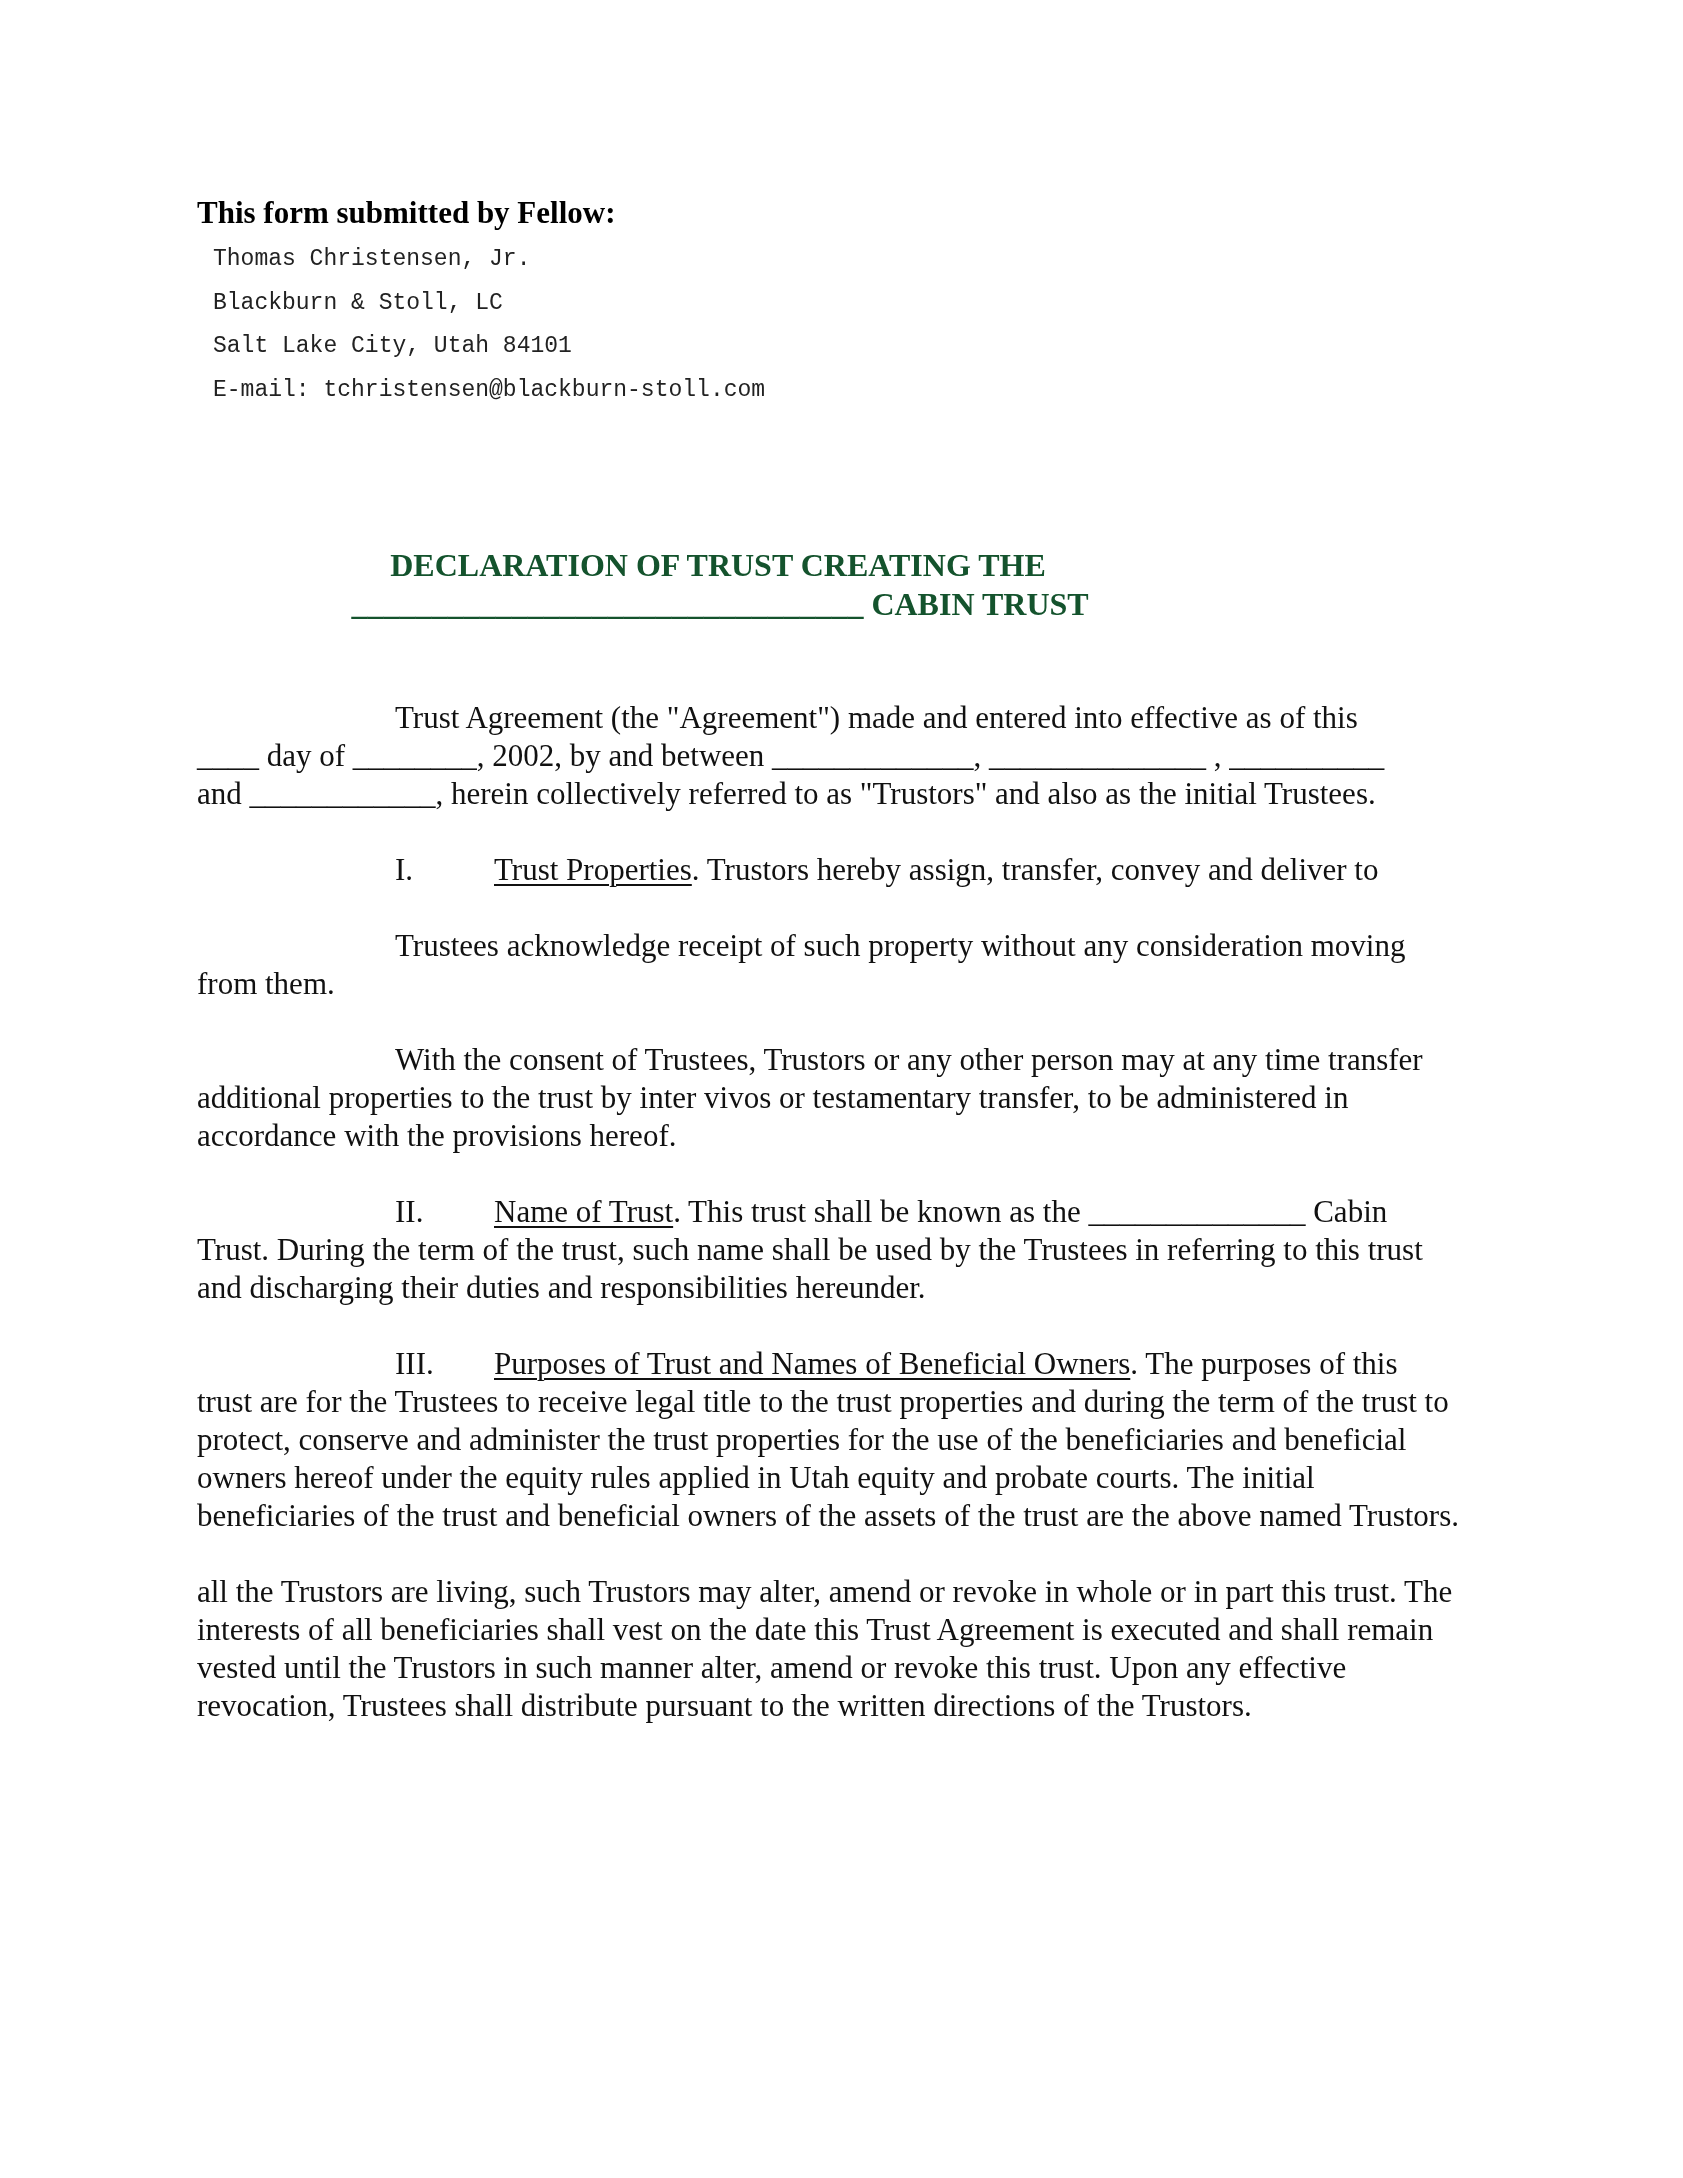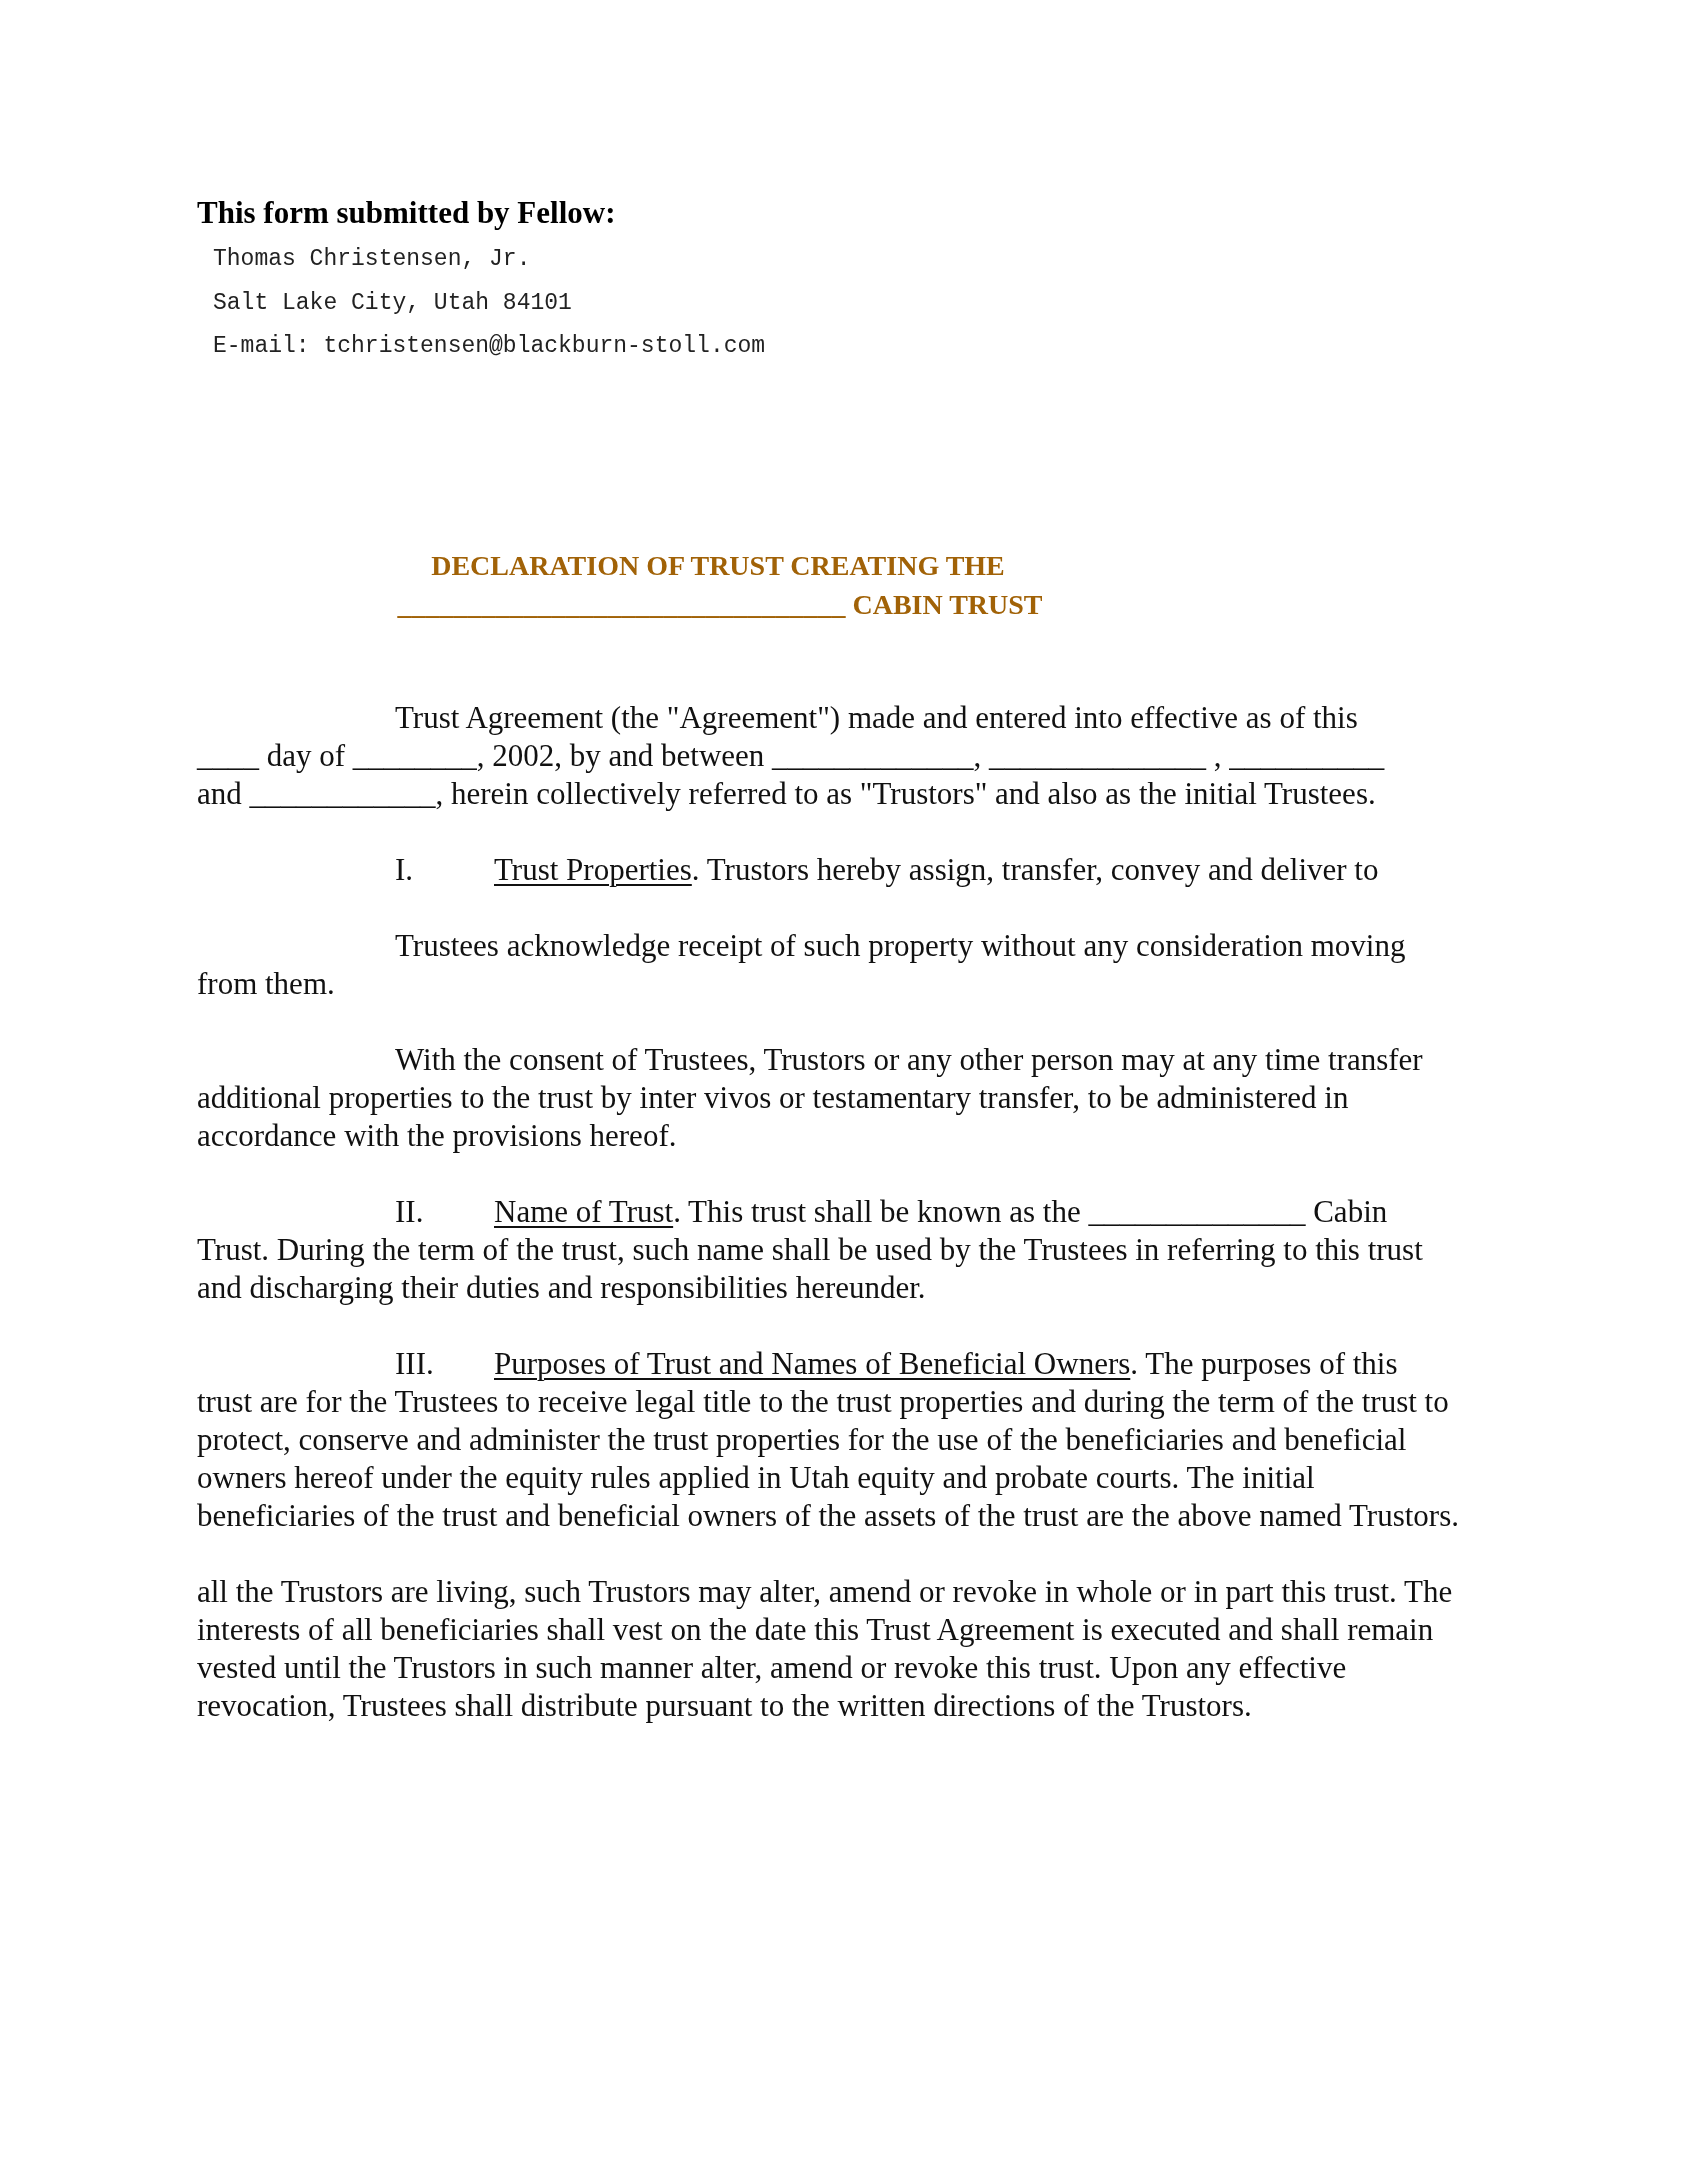--- a/index.html
+++ b/index.html
@@ -10,40 +10,41 @@
   .submitter .heading {
     font-family: "Liberation Serif", serif; font-weight: bold; font-size: 31px;
     line-height: 34px; margin: 0; color: #000;
   }
   .submitter .mono {
     font-family: "Liberation Mono", monospace; font-size: 23px; line-height: 27.5px;
     color: #222; white-space: pre; margin: 16px;
   }
 
   .title { position: absolute; left: 0; width: 1436px; top: 546px; text-align: center;
-    font-family: "Liberation Serif", serif; font-weight: bold; font-size: 28px; line-height: 39px; color: #a16207; }
+    font-family: "Liberation Serif", serif; font-weight: bold; font-size: 32px; line-height: 39px; color: #14532d; }
   .title .line1 { position: relative; left: 0px; }
   .title .line2 { position: relative; left: 2px; white-space: pre; }
 
   .body { position: absolute; left: 197px; width: 1262px; top: 699px;
     font-family: "Liberation Serif", serif; font-size: 31px; line-height: 38px; color: #111; }
   .para { margin: 0 0 38px 0; text-align: left; }
   .indent { display: inline-block; width: 198px; }
   .num { display: inline-block; width: 99px; }
   .u { text-decoration: underline; text-underline-offset: 4px; text-decoration-thickness: 2px; text-align: center; }
   .nowrap { white-space: nowrap; }
 </style>
 </head>
 <body>
 
 <div class="page">
 
   <div class="submitter">
     <p class="heading">This form submitted by Fellow:</p>
     <p class="mono">Thomas Christensen, Jr.</p>
+    <p class="mono">Blackburn &amp; Stoll, LC</p>
     <p class="mono">Salt Lake City, Utah 84101</p>
     <p class="mono">E-mail: tchristensen@blackburn-stoll.com</p>
   </div>
 
   <div class="title">
     <div class="line1">DECLARATION OF TRUST CREATING THE</div>
     <div class="line2"><span>________________________________</span><span> CABIN TRUST</span></div>
   </div>
 
   <div class="body">

